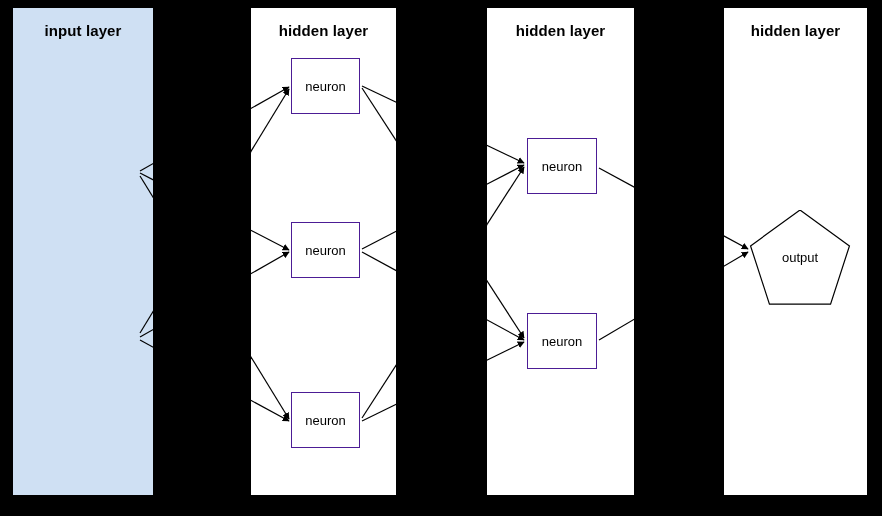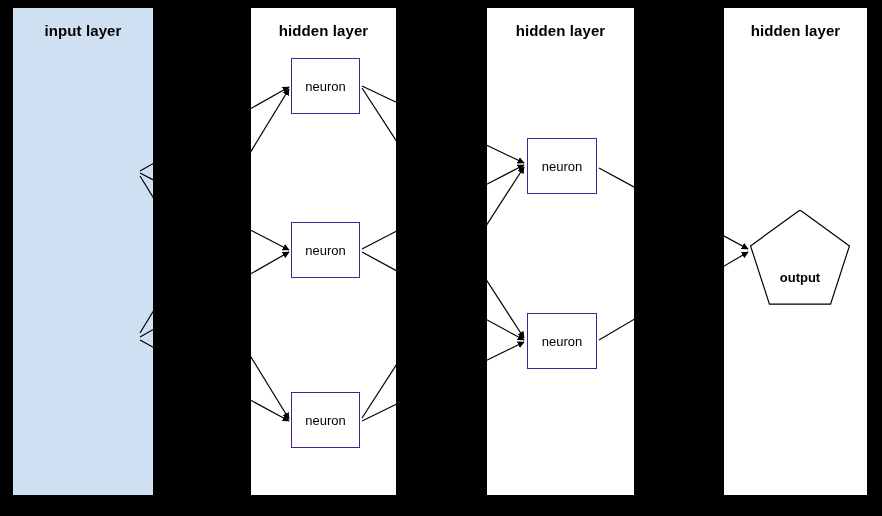--- a/index.html
+++ b/index.html
@@ -174,15 +174,15 @@
         <line x1="362" y1="88" x2="524" y2="338" stroke="#000000" stroke-width="1.2"></line>
         <line x1="362" y1="249" x2="524" y2="165" stroke="#000000" stroke-width="1.2"></line>
         <line x1="362" y1="252" x2="524" y2="340" stroke="#000000" stroke-width="1.2"></line>
         <line x1="362" y1="418" x2="524" y2="167" stroke="#000000" stroke-width="1.2"></line>
         <line x1="362" y1="421" x2="524" y2="342" stroke="#000000" stroke-width="1.2"></line>
         <line x1="599" y1="168" x2="748" y2="249" stroke="#000000" stroke-width="1.2" marker-end="url(#arrow-output)"></line>
         <line x1="599" y1="340" x2="748" y2="252" stroke="#000000" stroke-width="1.2" marker-end="url(#arrow-output)"></line>
       </svg>
       <div class="pentagon-wrap" style="left: 24px; top: 202px; width: 104px; height: 104px;"><svg width="104" height="104" viewBox="0 0 104 104">
           <polygon points="52.00,0.00 101.45,35.93 82.56,94.07 21.44,94.07 2.55,35.93" fill="#ffffff" stroke="#000000" stroke-width="1.2"></polygon>
-        </svg><div class="pentagon-label" style="top: 60px; font-weight: bold;">output</div></div>
+        </svg><div class="pentagon-label" style="top: 40px;">output</div></div>
     </div>
   </div>
 
 </body></html>

